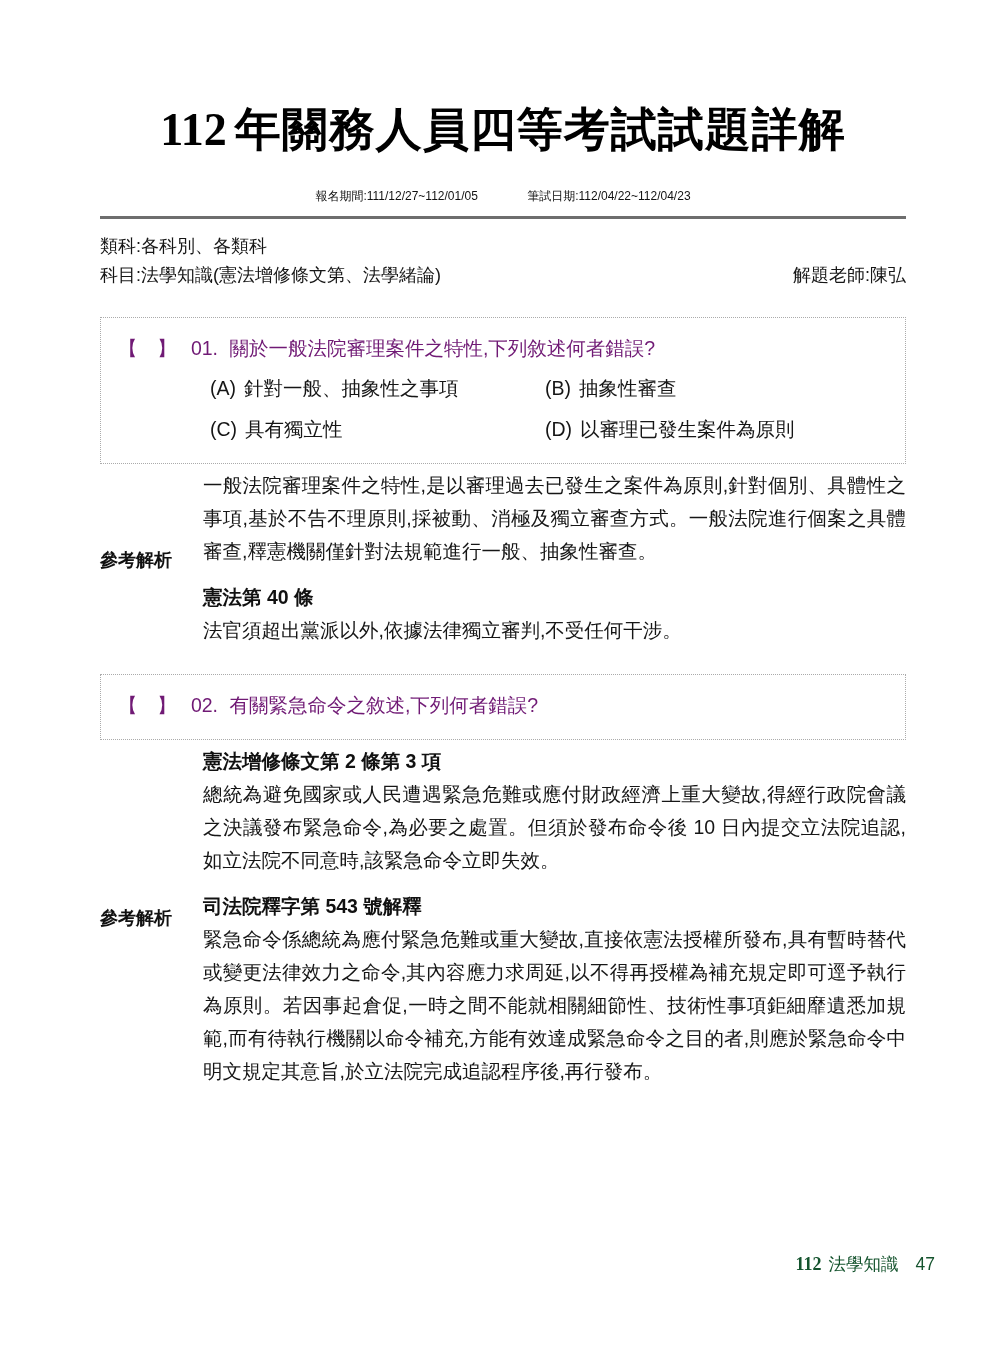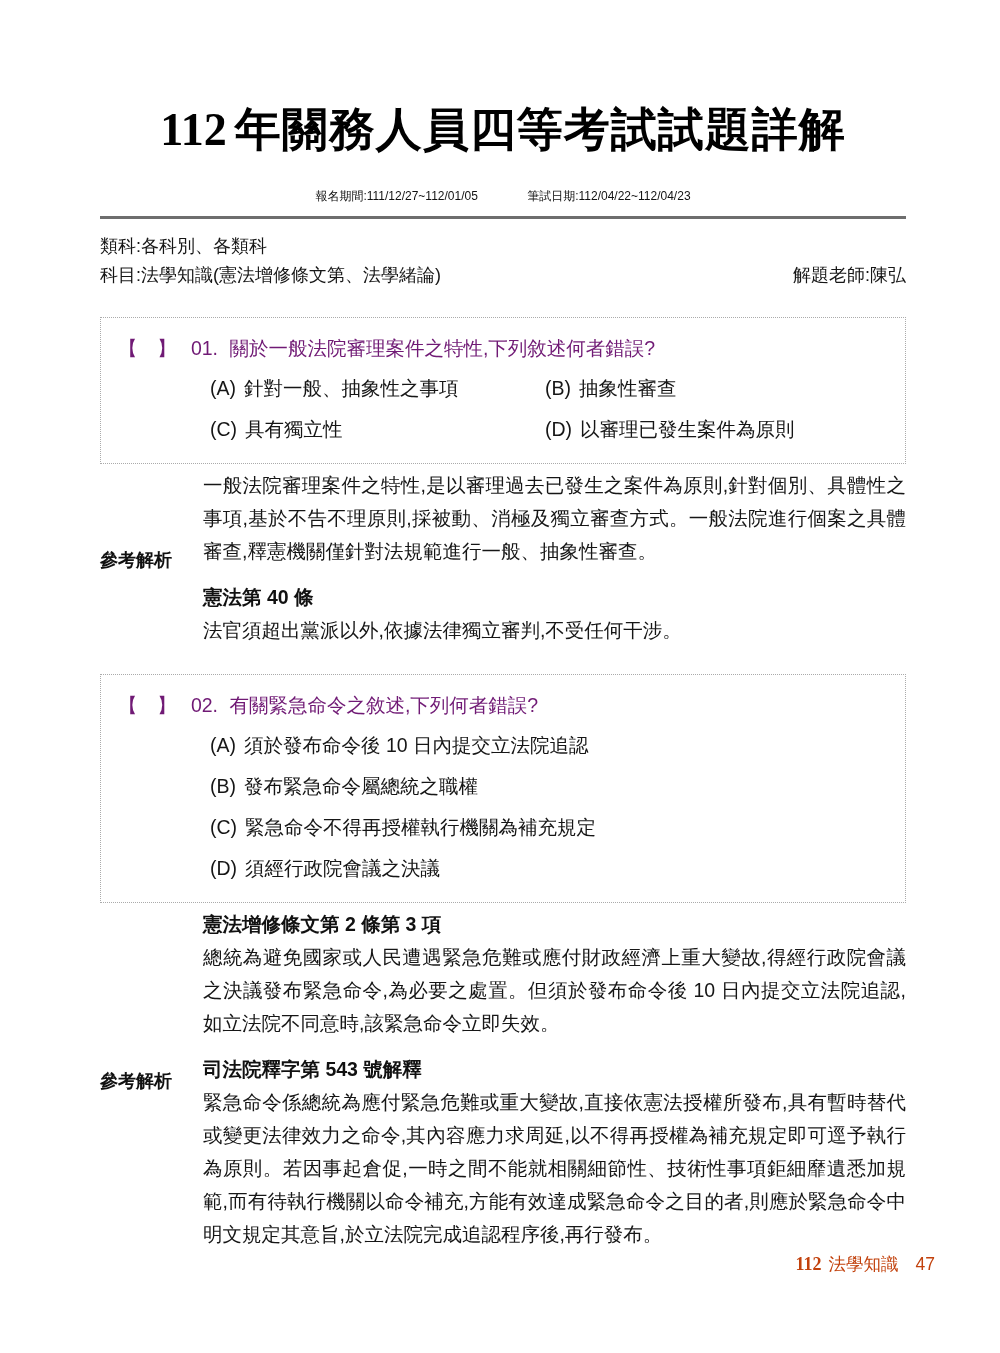--- a/index.html
+++ b/index.html
@@ -120,21 +120,21 @@
     line-height: 33px;
     font-weight: bold;
     color: #111;
   }
   
   .footer {
     position: absolute;
     top: 1252px;
     right: 65px;
     font-size: 17.5px;
-    color: #c2410c;
+    color: #14532d;
     white-space: nowrap;
   }
   .footer .f-num {
     font-family: "Liberation Serif", "DejaVu Serif", serif;
     font-weight: bold;
     font-size: 18px;
     margin-right: 7px;
   }
   .footer .f-page { margin-left: 17px; }
 </style>
@@ -189,34 +189,20 @@
       <p class="a-h">憲法第 40 條</p>
       <p class="a-p">法官須超出黨派以外,依據法律獨立審判,不受任何干涉。</p>
     </div>
   </section>
 
   <section class="qbox">
     <div class="q-head">
       <span class="q-bracket">【　】</span>
       <span class="q-num">02.</span>
       <span class="q-stem">有關緊急命令之敘述,下列何者錯誤?</span>
-    </div>
-    <div class="q-options one-col">
-      <div class="opt">
-        <span class="opt-label">(A)</span><span class="opt-text">須於發布命令後 10 日內提交立法院追認</span>
-      </div>
-      <div class="opt">
-        <span class="opt-label">(B)</span><span class="opt-text">發布緊急命令屬總統之職權</span>
-      </div>
-      <div class="opt">
-        <span class="opt-label">(C)</span><span class="opt-text">緊急命令不得再授權執行機關為補充規定</span>
-      </div>
-      <div class="opt">
-        <span class="opt-label">(D)</span><span class="opt-text">須經行政院會議之決議</span>
-      </div>
     </div>
   </section>
 
   <section class="analysis">
     <div class="analysis-label">參考解析</div>
     <div class="analysis-body">
       <p class="a-h">憲法增修條文第 2 條第 3 項</p>
       <p class="a-p">總統為避免國家或人民遭遇緊急危難或應付財政經濟上重大變故,得經行政院會議之決議發布緊急命令,為必要之處置。但須於發布命令後 10 日內提交立法院追認,如立法院不同意時,該緊急命令立即失效。</p>
       <p class="a-h">司法院釋字第 543 號解釋</p>
       <p class="a-p">緊急命令係總統為應付緊急危難或重大變故,直接依憲法授權所發布,具有暫時替代或變更法律效力之命令,其內容應力求周延,以不得再授權為補充規定即可逕予執行為原則。若因事起倉促,一時之間不能就相關細節性、技術性事項鉅細靡遺悉加規範,而有待執行機關以命令補充,方能有效達成緊急命令之目的者,則應於緊急命令中明文規定其意旨,於立法院完成追認程序後,再行發布。</p>

